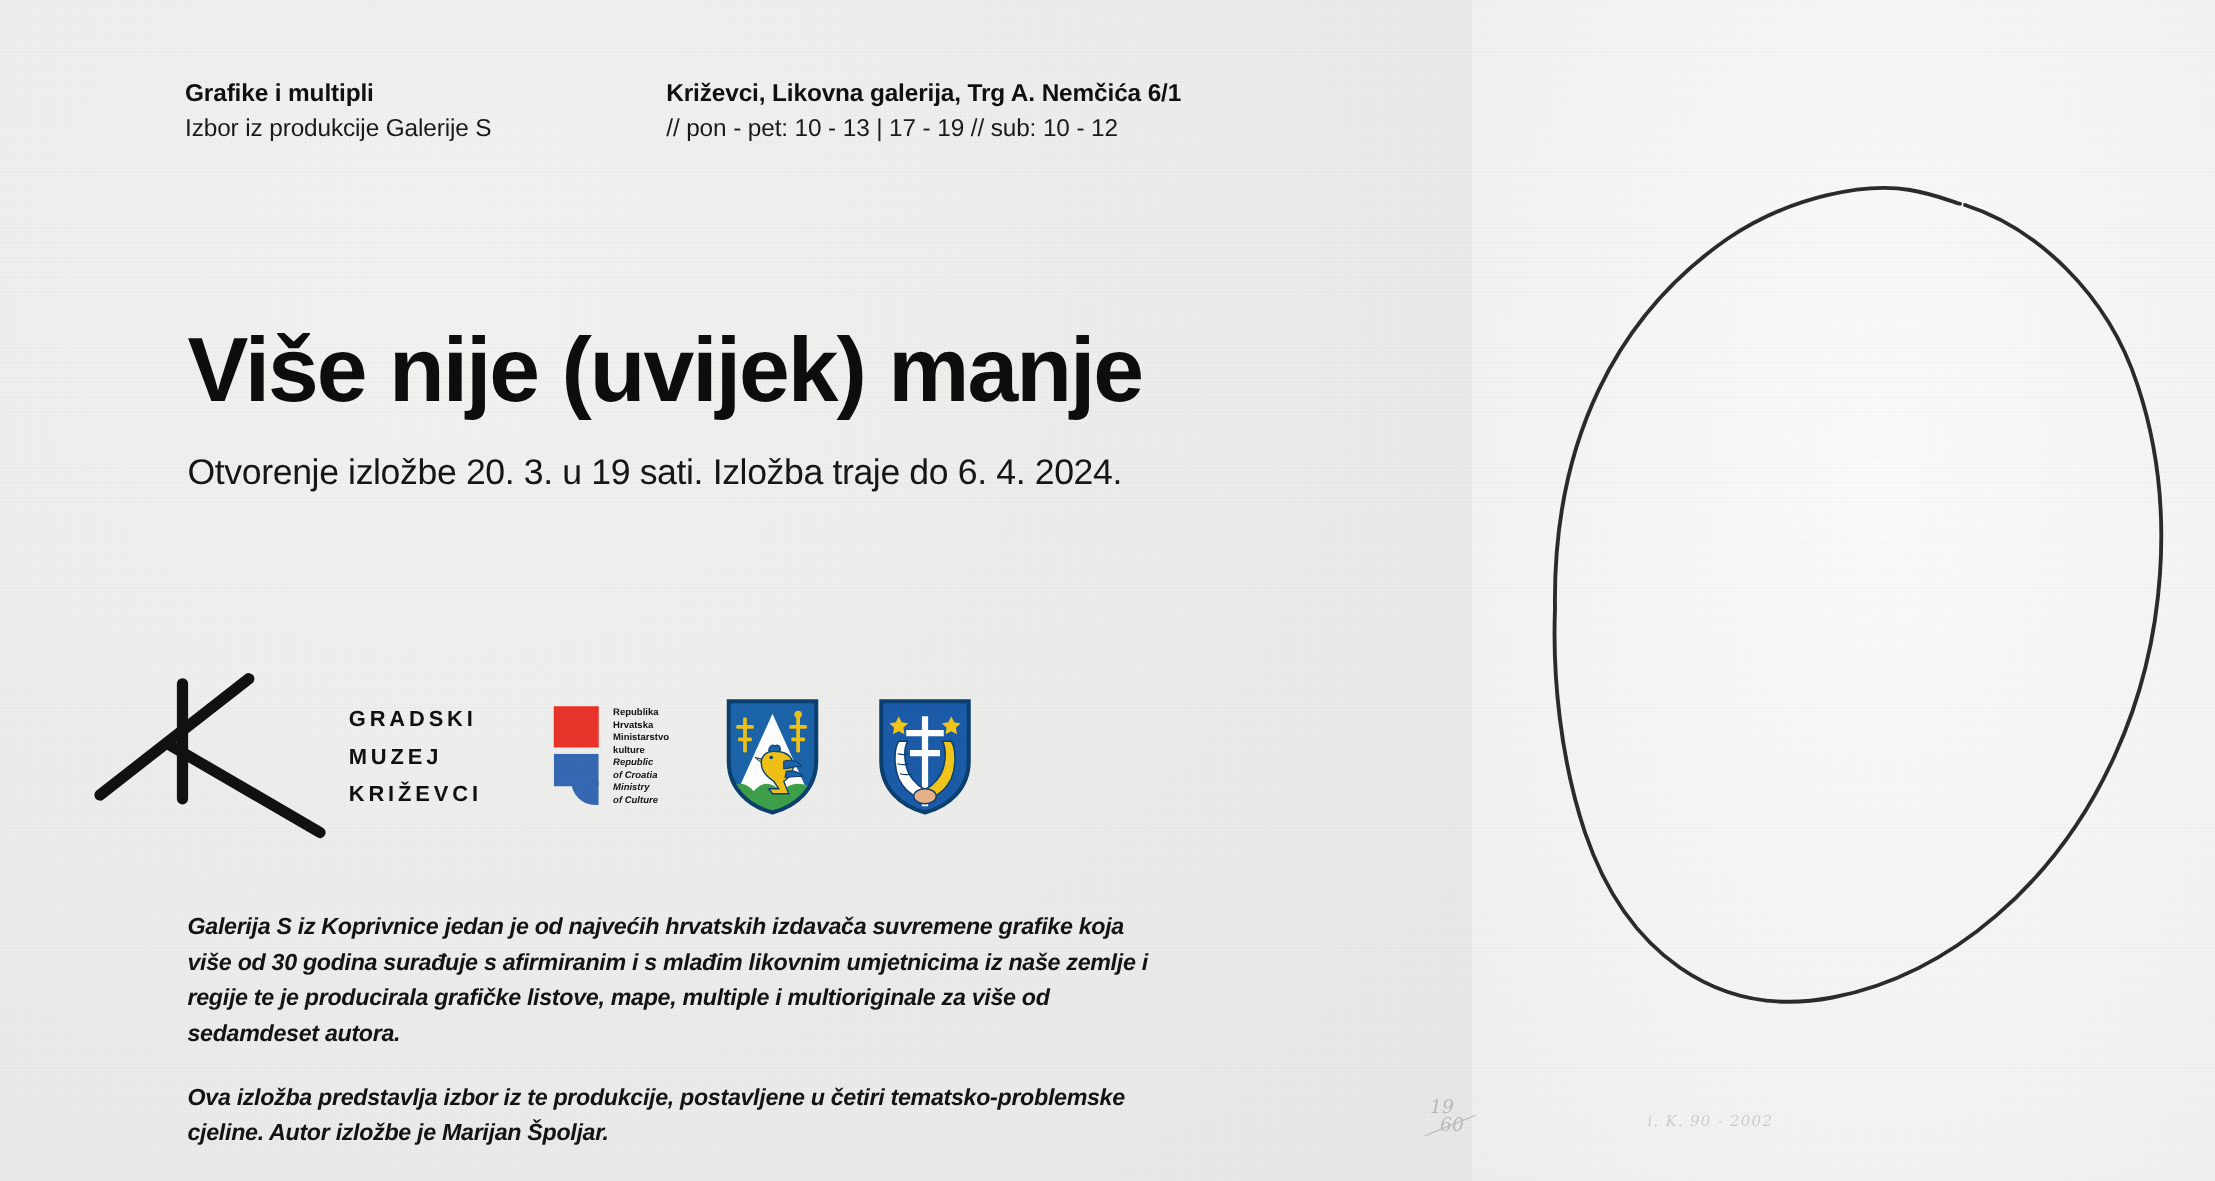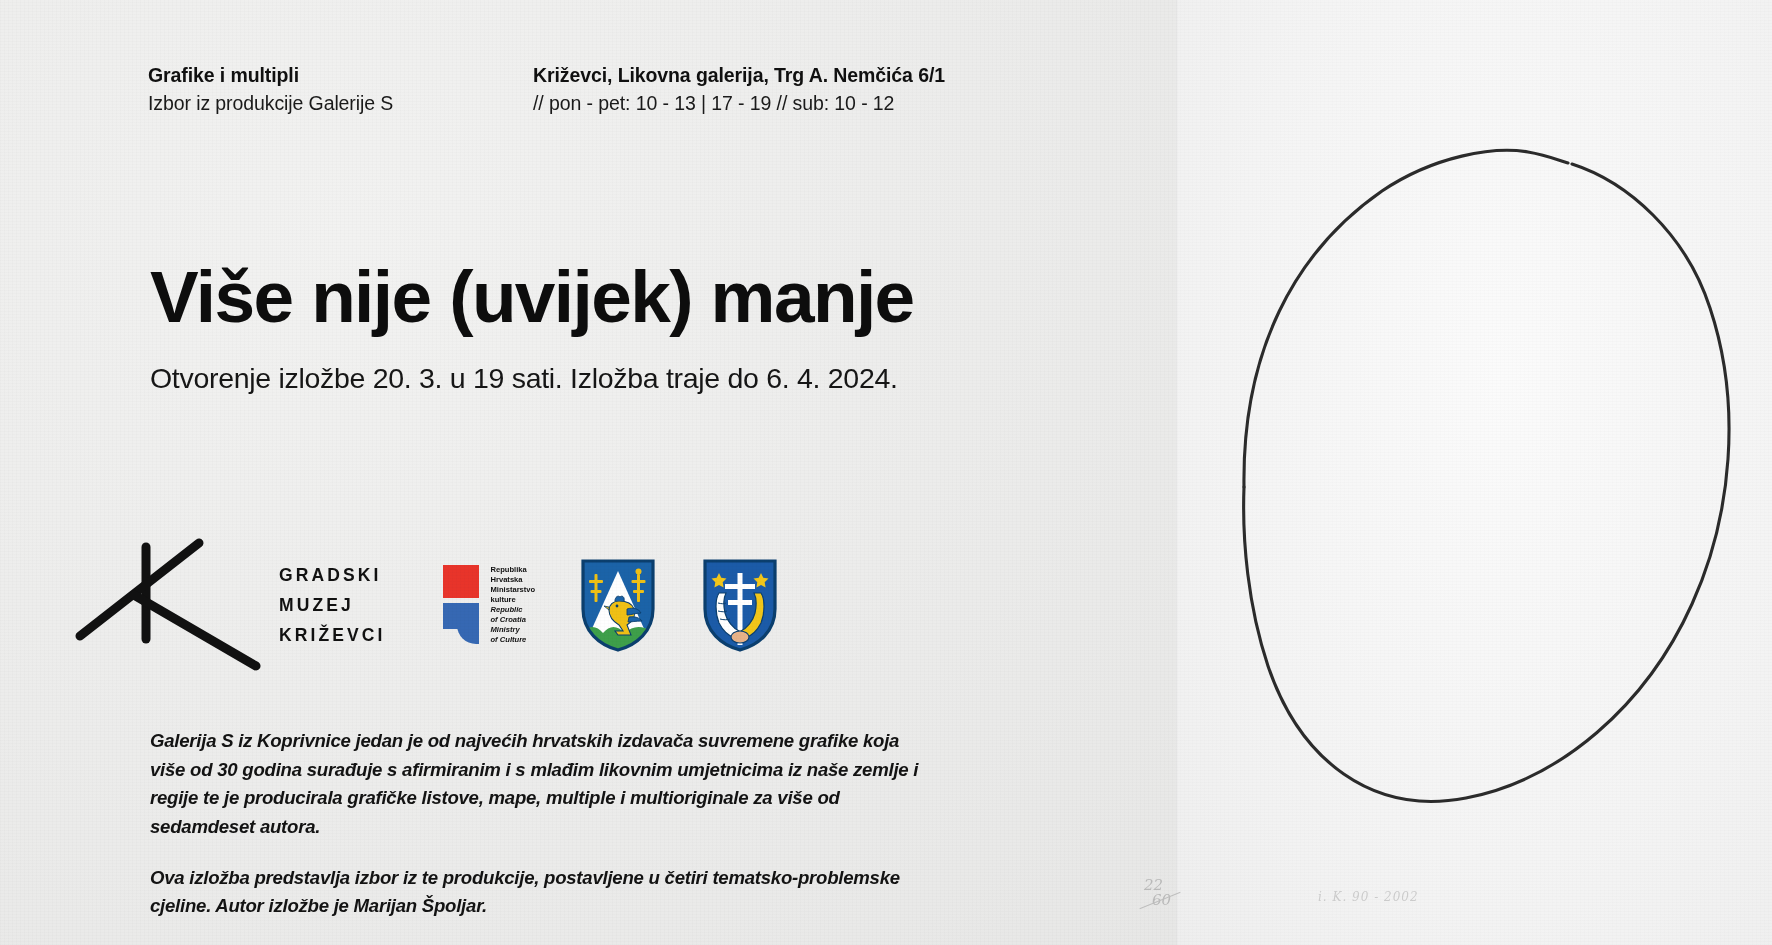--- a/index.html
+++ b/index.html
@@ -373,20 +373,20 @@
                  C 470,706 384,780 290,798
                  C 196,816 124,760 92,666
                  C 72,606 66,540 68,487" fill="none" stroke="#2b2b2b" stroke-width="3.1" stroke-linecap="round"></path>
       </svg>
     </div>
 
     <div class="panel-seam" style="left:0;"></div>
   </div>
 
   <div class="pencil pencil-edition">
-    <span class="num">22</span>
+    <span class="num">19</span>
     <span class="bar"></span>
     <span class="den">60</span>
   </div>
 
   <div class="pencil pencil-sign">i. K. 90 - 2002</div>
 
 </div>
 
 </body></html>

